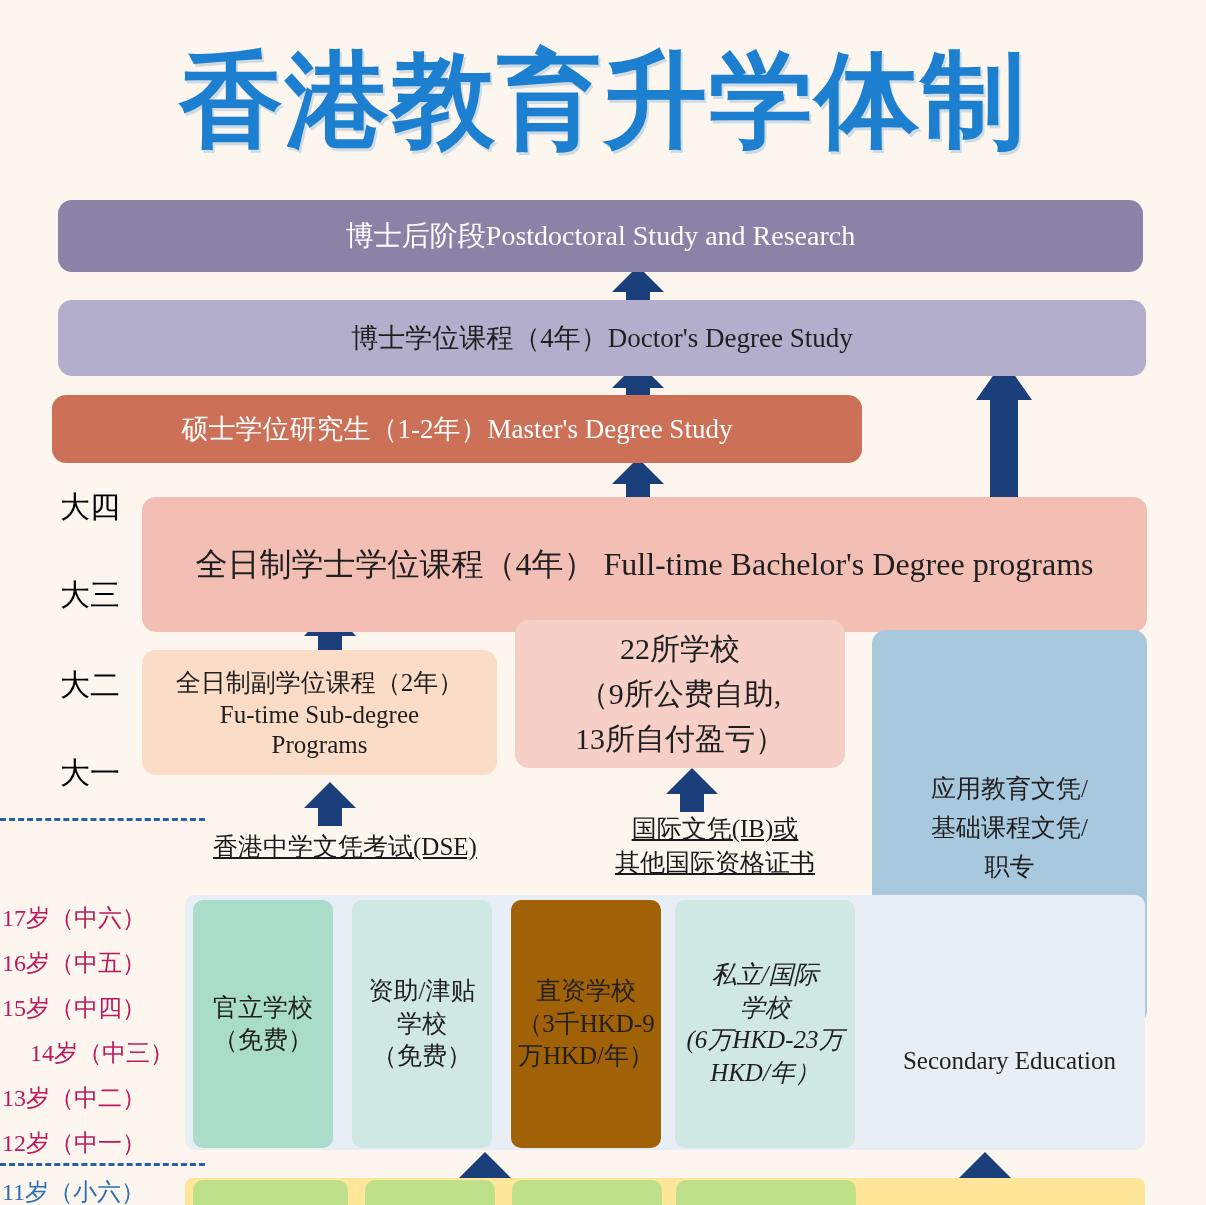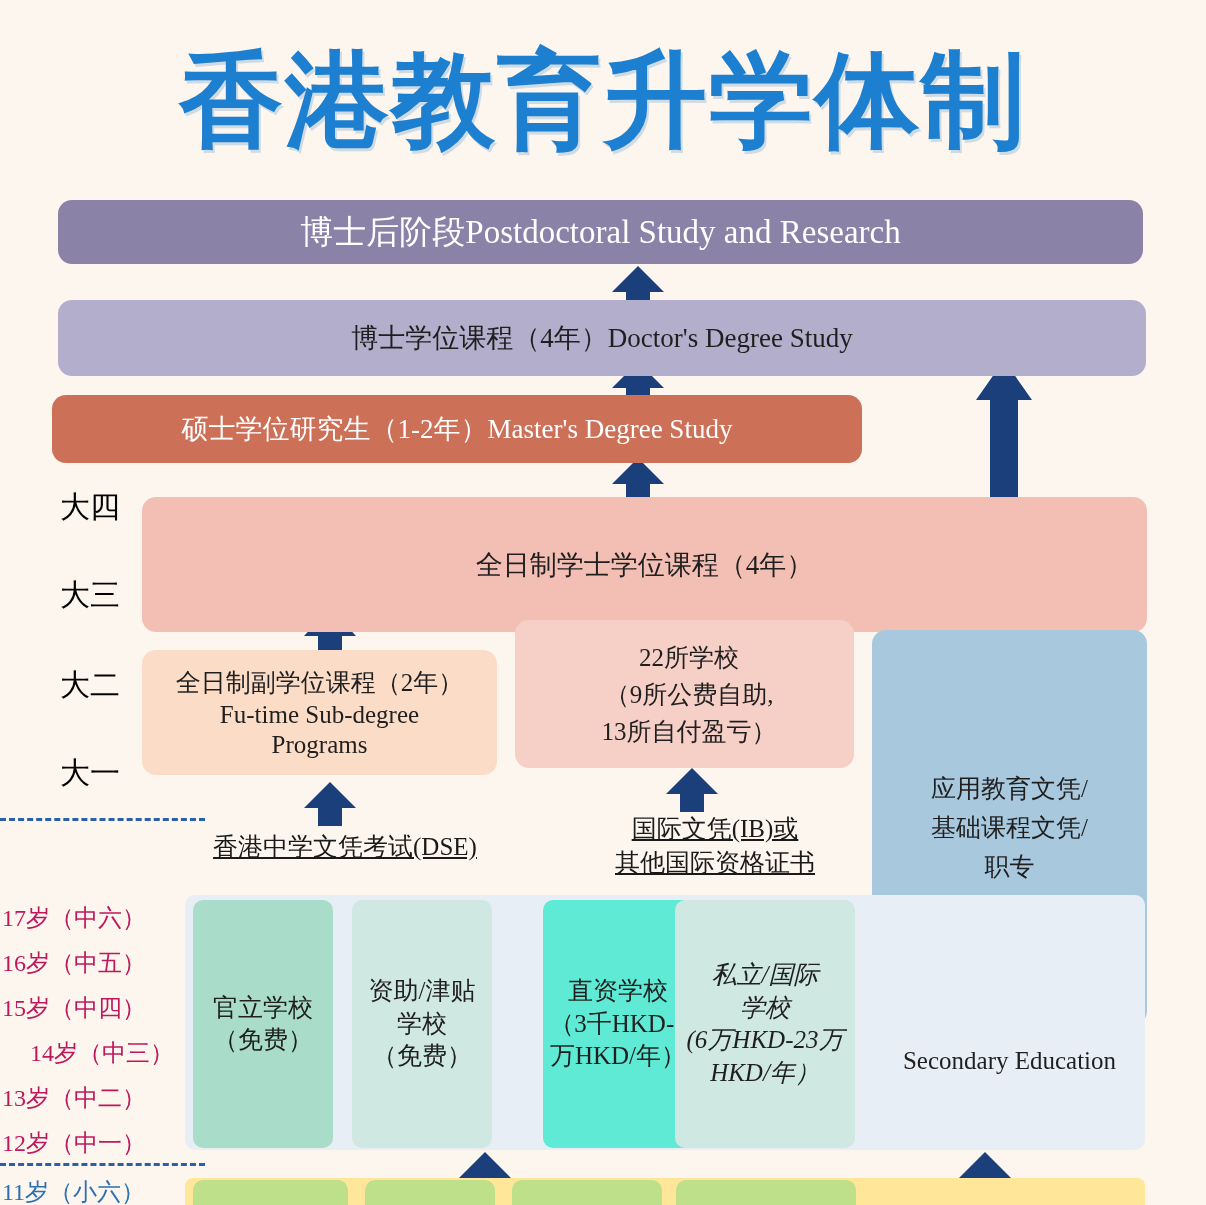--- a/index.html
+++ b/index.html
@@ -16,48 +16,48 @@
     font-size:104px;font-weight:bold;color:#1d7fd0;letter-spacing:2px;
     text-shadow:2px 3px 0 rgba(120,170,210,.35);
     font-family:"DejaVu Sans","Liberation Sans",sans-serif;
   }
 
   .bar{
     position:absolute;border-radius:14px;display:flex;align-items:center;
     justify-content:center;text-align:center;color:#1f1f1f;
     font-family:"Liberation Serif","DejaVu Serif",serif;
   }
-  .postdoc{left:58px;top:200px;width:1085px;height:64px;background:#8b82a8;
-           font-size:33px;color:#ffffff;}
+  .postdoc{left:58px;top:200px;width:1085px;height:72px;background:#8b82a8;
+           font-size:28px;color:#ffffff;}
   .doctor{left:58px;top:300px;width:1088px;height:76px;background:#b3aecb;font-size:27px;}
   .master{left:52px;top:395px;width:810px;height:68px;background:#cd7058;font-size:27px;color:#fff;}
   .bachelor{left:142px;top:497px;width:1005px;height:135px;background:#f3bfb5;
-            font-size:27px;flex-direction:row;gap:8px;}
+            font-size:32px;flex-direction:row;gap:8px;}
   .subdeg{left:142px;top:650px;width:355px;height:125px;background:#fbdcc7;
           font-size:25px;flex-direction:column;gap:2px;}
   .schools22{left:515px;top:620px;width:330px;height:148px;background:#f6cfc6;
-             font-size:25px;flex-direction:column;gap:4px;padding-left:9px;}
+             font-size:30px;flex-direction:column;gap:4px;}
   .applied{left:872px;top:630px;width:275px;height:395px;background:#a8c8dd;
            font-size:25px;flex-direction:column;gap:6px;text-align:right;}
 
   .line2{display:block;}
 
   .sec-bg{position:absolute;left:185px;top:895px;width:960px;height:255px;
           background:#e8eef6;border-radius:10px;}
   .sec-label{position:absolute;left:872px;top:1045px;width:275px;text-align:center;
              font-size:25px;color:#1f1f1f;line-height:1.25;
              font-family:"Liberation Serif","DejaVu Serif",serif;}
 
   .schoolcard{position:absolute;top:900px;height:248px;border-radius:10px;
     display:flex;align-items:center;justify-content:center;text-align:center;
     font-size:25px;color:#1f1f1f;line-height:1.3;
     font-family:"Liberation Serif","DejaVu Serif",serif;}
   .sc1{left:193px;width:140px;background:#a9ddc9;}
   .sc2{left:352px;width:140px;background:#cfe8e2;}
-  .sc3{left:511px;width:150px;background:#5eead4;margin-left:32px;}
+  .sc3{left:511px;width:150px;background:#a16207;}
   .sc4{left:675px;width:180px;background:#cfe8e2;font-style:italic;}
 
   .prim{position:absolute;top:1180px;height:60px;border-radius:10px;background:#bfe08a;}
   .prim-bg{position:absolute;left:185px;top:1178px;width:960px;height:40px;background:#ffe699;border-radius:8px;}
 
   .dse{position:absolute;left:190px;top:830px;width:310px;text-align:center;
        font-size:25px;color:#1a1a1a;text-decoration:underline;
        font-family:"Liberation Serif","DejaVu Serif",serif;}
   .ib{position:absolute;left:590px;top:812px;width:250px;text-align:center;
       font-size:25px;color:#1a1a1a;line-height:1.35;text-decoration:underline;
@@ -110,20 +110,21 @@
   <svg class="arrow" style="left:955px;top:1152px;" width="60" height="42" viewBox="0 0 60 42">
       <polygon points="30,0 56,26 42,26 42,42 18,42 18,26 4,26" fill="#1b3f7a"></polygon>
     </svg>
 
   <div class="bar postdoc">博士后阶段Postdoctoral Study and Research</div>
   <div class="bar doctor">博士学位课程（4年）Doctor's Degree Study</div>
   <div class="bar master">硕士学位研究生（1-2年）Master's Degree Study</div>
 
   <div class="bar bachelor">
     <span class="line2">全日制学士学位课程（4年）</span>
+    <span class="line2">Full-time Bachelor's Degree programs</span>
   </div>
 
   <div class="bar subdeg">
     <span class="line2">全日制副学位课程（2年）</span>
     <span class="line2">Fu-time Sub-degree</span>
     <span class="line2">Programs</span>
   </div>
 
   <div class="bar schools22">
     <span class="line2">22所学校</span>

